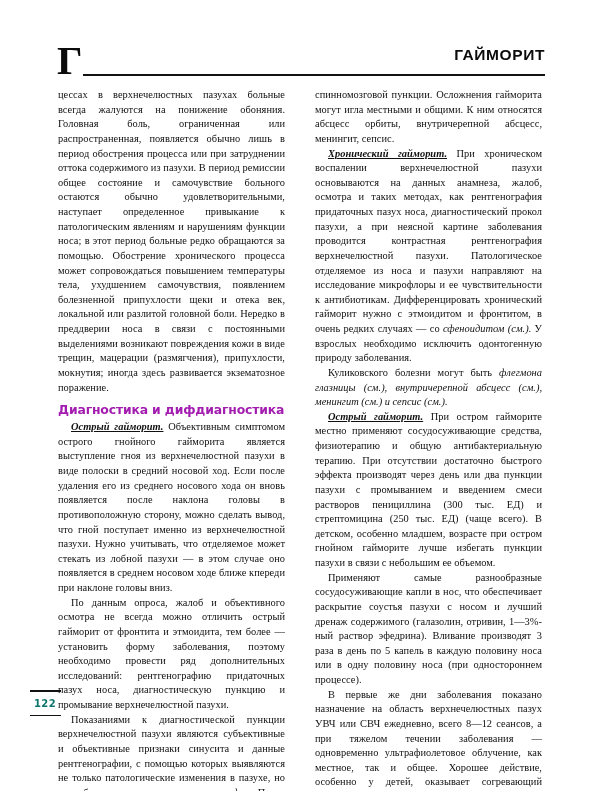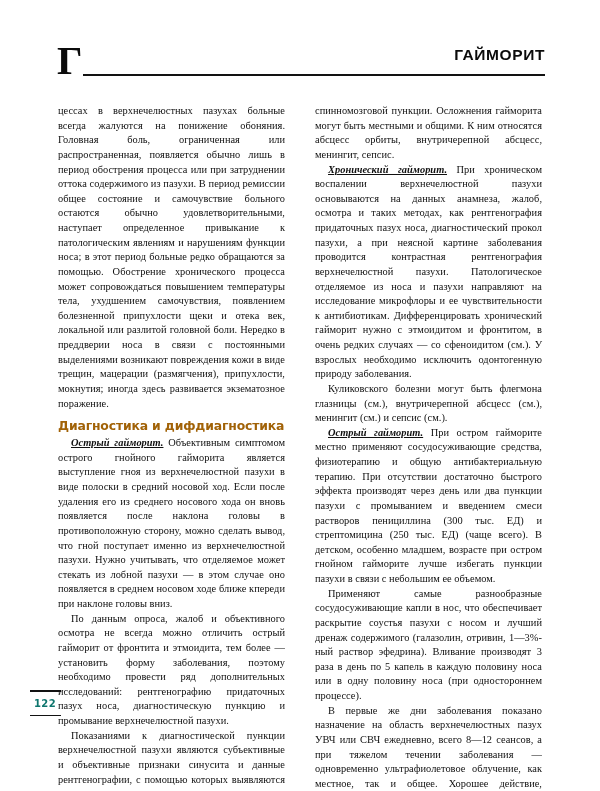--- a/index.html
+++ b/index.html
@@ -77,38 +77,38 @@
   p.para {
     margin: 0;
     font-size: 10.4px;
     line-height: 14.62px;
     text-align: justify;
     text-justify: inter-word;
     hyphens: manual;
     letter-spacing: 0.02px;
   }
   p.para.indent { text-indent: 13px; }
-  p.para.noindent { text-indent: 0; margin-top: 16px; }
+  p.para.noindent { text-indent: 0; }
 
   .run-in {
     font-weight: 700;
     font-style: italic;
     text-decoration: underline;
   }
-  .xref { }
+  .xref { font-style: italic; }
 
   h2.section {
     margin: 7px 0 2px 0;
     font-family: "DejaVu Sans", "Liberation Sans", sans-serif;
     font-weight: 700;
     font-size: 12.4px;
     line-height: 16px;
     letter-spacing: -0.15px;
     text-align: left;
-    color: #a16207;
+    color: #a21caf;
   }
 
   
   .folio {
     position: absolute;
     left: 27px;
     top: 690px;
     width: 36px;
     text-align: center;
   }
@@ -146,21 +146,21 @@
     <p class="para indent">
       <span class="run-in">Острый гайморит.</span><span> Объективным симптомом острого гнойного гайморита является выступление гноя из верхнечелюстной пазухи в виде полоски в средний носовой ход. Если после удаления его из среднего носового хода он вновь появляется после наклона головы в противоположную сторону, можно сделать вывод, что гной поступает именно из верхнечелюстной пазухи. Нужно учитывать, что отделяемое может стекать из лобной пазухи — в этом случае оно появляется в среднем носовом ходе ближе кпереди при наклоне головы вниз.</span>
     </p>
 
     <p class="para indent">По данным опроса, жалоб и объективного осмотра не всегда можно отличить острый гайморит от фронтита и этмоидита, тем более — установить форму заболевания, поэтому необходимо провести ряд дополнительных исследований: рентгенографию придаточных пазух носа, диагностическую пункцию и промывание верхнечелюстной пазухи.</p>
 
     <p class="para indent">Показаниями к диагностической пункции верхнечелюстной пазухи являются субъективные и объективные признаки синусита и данные рентгенографии, с помощью которых выявляются не только патологические изменения в пазухе, но и особенности ее анатомии и топографии. Перед пункцией производят предотвращение кровотечения и анестезию слизистой оболочки нижнего и среднего носовых ходов двукратным смазыванием ее 5%-ным раствором кокаина или 2%-ным раствором дикаина с адреналином. Для пункции используется игла Куликовского, но могут быть применены и другие иглы, например игла для</p>
   </div>
 
   <div class="col col-right">
-    <p class="para noindent">спинномозговой пункции. Осложнения гайморита могут быть местными и общими. К ним относятся абсцесс орбиты, внутричерепной абсцесс, менингит, сепсис.</p>
+    <p class="para noindent">спинномозговой пункции. Осложнения гайморита могут игла местными и общими. К ним относятся абсцесс орбиты, внутричерепной абсцесс, менингит, сепсис.</p>
 
     <p class="para indent">
       <span class="run-in">Хронический гайморит.</span><span> При хроническом воспалении верхнечелюстной пазухи основываются на данных анамнеза, жалоб, осмотра и таких методах, как рентгенография придаточных пазух носа, диагностический прокол пазухи, а при неясной картине заболевания проводится контрастная рентгенография верхнечелюстной пазухи. Патологическое отделяемое из носа и пазухи направляют на исследование микрофлоры и ее чувствительности к антибиотикам. Дифференцировать хронический гайморит нужно с этмоидитом и фронтитом, в очень редких случаях — со </span><span class="xref">сфеноидитом (см.).</span><span> У взрослых необходимо исключить одонтогенную природу заболевания.</span>
     </p>
 
     <p class="para indent">
       <span>Куликовского болезни могут быть </span><span class="xref">флегмона глазницы (см.), внутричерепной абсцесс (см.), менингит (см.) и сепсис (см.).</span>
     </p>
 
 

